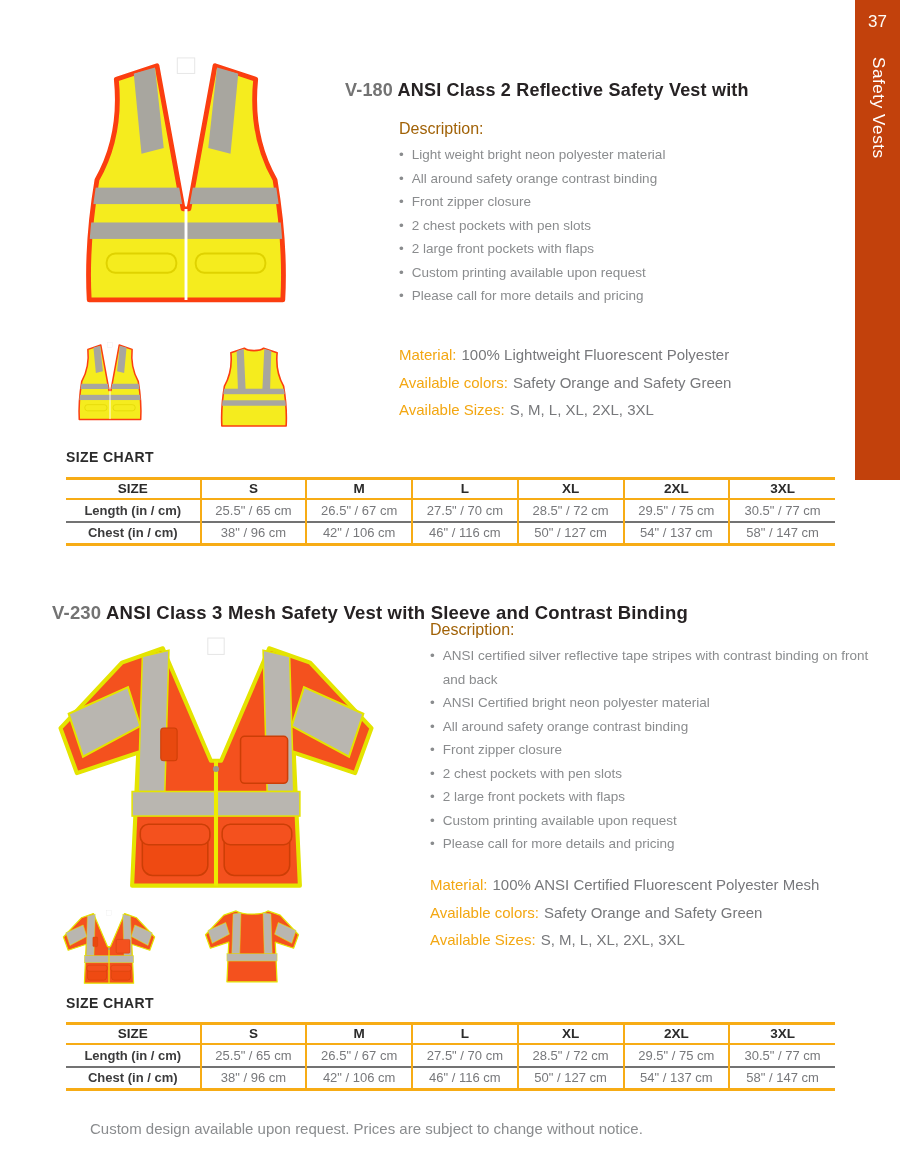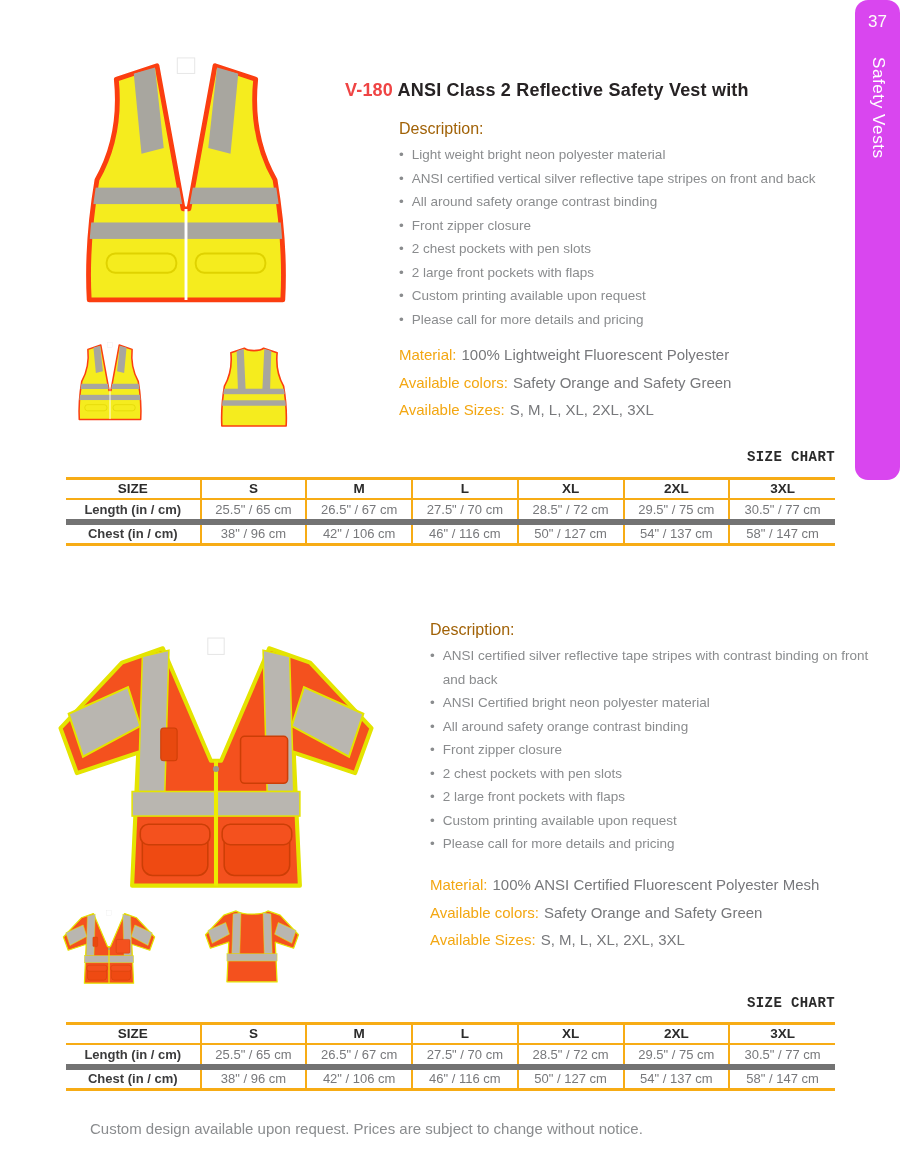--- a/index.html
+++ b/index.html
@@ -1,54 +1,54 @@
 <!DOCTYPE html>
 <html><head>
 <meta charset="utf-8">
 <style>
   html,body { margin:0; padding:0; background:#fff; }
   .page { position:relative; width:900px; height:1165px; background:#ffffff;
           font-family:"Liberation Sans", sans-serif; overflow:hidden; }
 
   
-  .sidebar { position:absolute; right:0; top:0; width:45px; height:480px; background:#d946ef;border-radius:13px; }
+  .sidebar { position:absolute; right:0; top:0; width:45px; height:480px; background:#c2410c; }
   .page-num { position:absolute; top:12px; left:0; width:100%; text-align:center;
               color:#FDFDF8; font-size:17px; }
   .side-label { position:absolute; top:57px; left:50%; transform:translateX(-50%);
                 writing-mode:vertical-rl; color:#FFFFFF; font-size:17px; letter-spacing:0.6px; }
 
   
   .h1 { position:absolute; left:345px; top:66px; width:473px; font-weight:bold;
         font-size:18px; line-height:24px; color:#262223; letter-spacing:0.2px; }
   .h1 .line2 { text-align:right; margin-top:2px; }
   .h2 { position:absolute; left:52px; top:590px; font-weight:bold; font-size:18.5px;
         color:#262223; letter-spacing:0.2px; }
-  .code { color:#ef4444; }
+  .code { color:#737373; }
 
   
   .desc { position:absolute; }
   .desc-1 { left:399px; top:120px; width:448px; }
   .desc-2 { left:430px; top:621px; width:452px; }
   .desc-label { color:#a16207; font-size:16px; margin-bottom:5px; }
   .bullet { display:flex; font-size:13.5px; color:#8A8C8E; line-height:23.5px; }
   .bullet::before { content:"\2022"; margin-right:8px; }
 
   
   .spec { position:absolute; font-size:15px; color:#77787B; }
   .spec .lbl { color:#F3A712; margin-right:5px; }
 
   
-  .chart-title { position:absolute; left:66px; width:769px; text-align:right;
-                 font-size:14px; font-weight:bold; color:#2B2B2B; letter-spacing:0.4px;font-family:Liberation Mono, monospace; }
+  .chart-title { position:absolute; left:66px; width:769px; text-align:left;
+                 font-size:14px; font-weight:bold; color:#2B2B2B; letter-spacing:0.4px; }
   .size-table { position:absolute; left:66px; width:769px; border-collapse:collapse;
                 table-layout:fixed; border-top:3px solid #F7AC15; border-bottom:3px solid #F7AC15; }
   .size-table th, .size-table td { text-align:center; padding:0 2px; }
   .size-table thead tr { height:20px; border-bottom:2px solid #F7AC15; }
   .size-table tbody tr { height:23px; }
-  .size-table tbody tr:first-child { border-bottom:6px solid #737373; }
+  .size-table tbody tr:first-child { border-bottom:2px solid #737373; }
   .size-table th { font-size:13.5px; font-weight:bold; color:#2B2B2B; }
   .size-table th + th, .size-table td + td { border-left:2px solid #F7AC15; }
   .size-table td { font-size:13px; color:#77787B; }
   .size-table td.rowlabel { font-weight:bold; color:#3B3B3C; }
 
   .footer { position:absolute; left:90px; top:1120px; font-size:15px; color:#8A8C8E; }
 
   .vest-img { position:absolute; }
   .hidden-defs { position:absolute; width:0; height:0; overflow:hidden; }
 </style>
@@ -135,21 +135,20 @@
   </svg>
 
   <h1 class="h1">
     <div class="line1"><span class="code">V-180</span>
       <span>ANSI Class 2 Reflective Safety Vest with</span></div>
   </h1>
 
   <div class="desc desc-1">
     <div class="desc-label">Description:</div>
     <div class="bullet">Light weight bright neon polyester material</div>
-    <div class="bullet">ANSI certified vertical silver reflective tape stripes on front and back</div>
     <div class="bullet">All around safety orange contrast binding</div>
     <div class="bullet">Front zipper closure</div>
     <div class="bullet">2 chest pockets with pen slots</div>
     <div class="bullet">2 large front pockets with flaps</div>
     <div class="bullet">Custom printing available upon request</div>
     <div class="bullet">Please call for more details and pricing</div>
   </div>
 
   <div class="spec" style="left:399px; top:346px"><span class="lbl">Material:</span><span>100% Lightweight Fluorescent Polyester</span></div>
   <div class="spec" style="left:399px; top:374px"><span class="lbl">Available colors:</span><span>Safety Orange and Safety Green</span></div>
@@ -193,20 +192,22 @@
         <td>38" / 96 cm</td>
         <td>42" / 106 cm</td>
         <td>46" / 116 cm</td>
         <td>50" / 127 cm</td>
         <td>54" / 137 cm</td>
         <td>58" / 147 cm</td>
       </tr>
     </tbody>
   </table>
 
+  <h1 class="h2"><span class="code">V-230</span>
+    <span>ANSI Class 3 Mesh Safety Vest with Sleeve and Contrast Binding</span></h1>
 
   <svg class="vest-img" style="left:42px; top:636px; width:348px; height:266px" viewBox="0 0 340 260">
     <use href="#vest-orange-front"></use>
   </svg>
   <svg class="vest-img" style="left:58px; top:910px; width:102px; height:78px" viewBox="0 0 340 260">
     <use href="#vest-orange-front"></use>
   </svg>
   <svg class="vest-img" style="left:200px; top:907px; width:104px; height:80px" viewBox="0 0 340 260">
     <use href="#vest-orange-back"></use>
   </svg>

